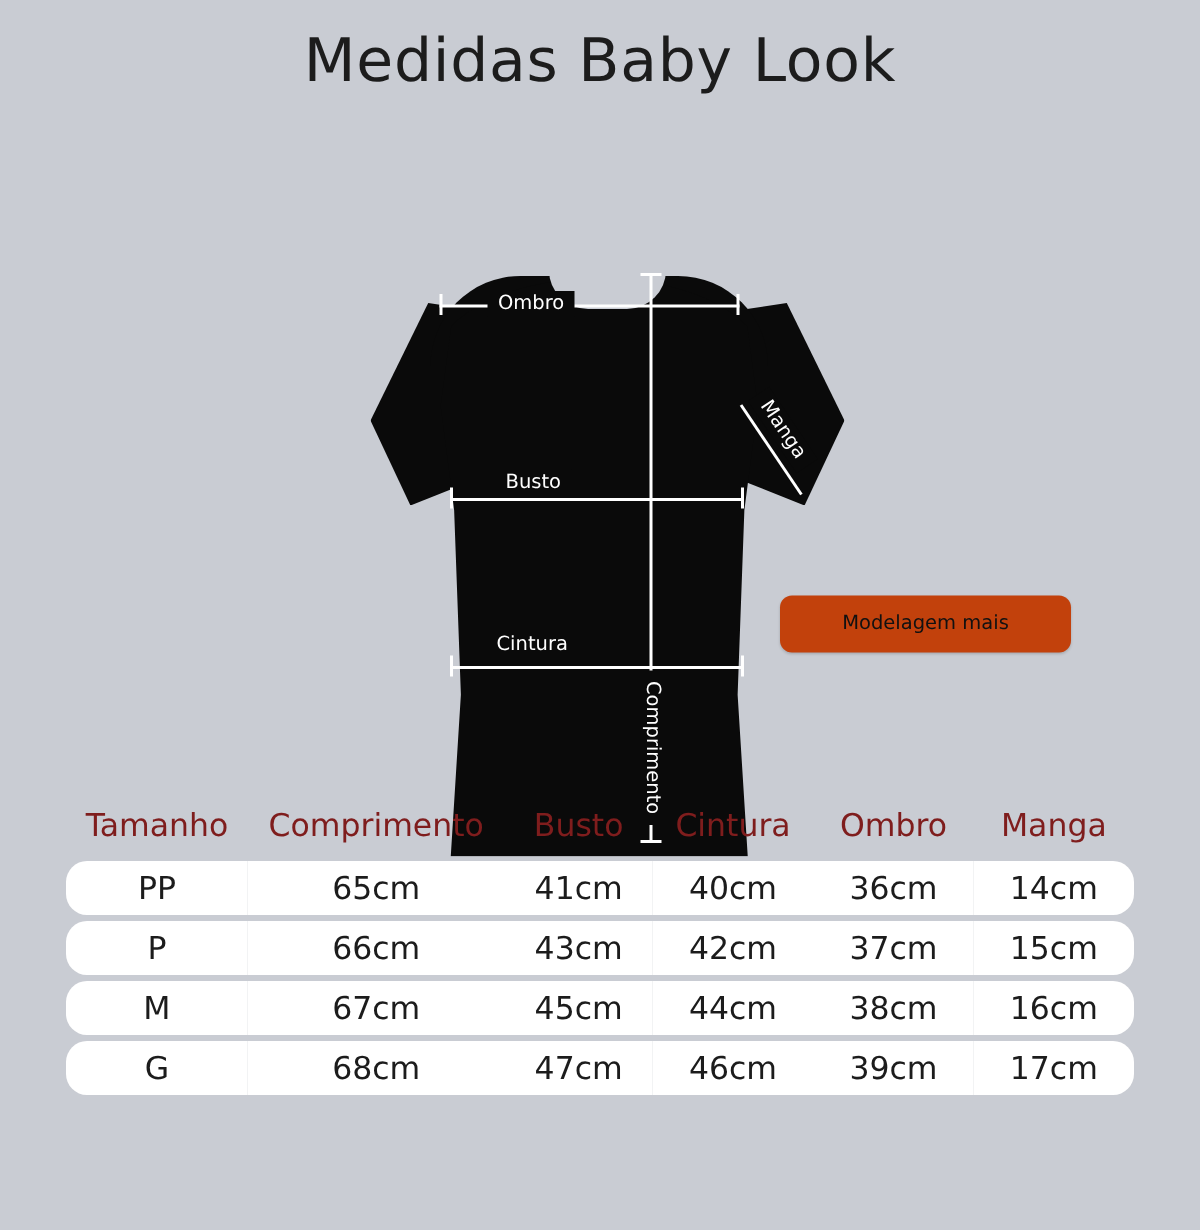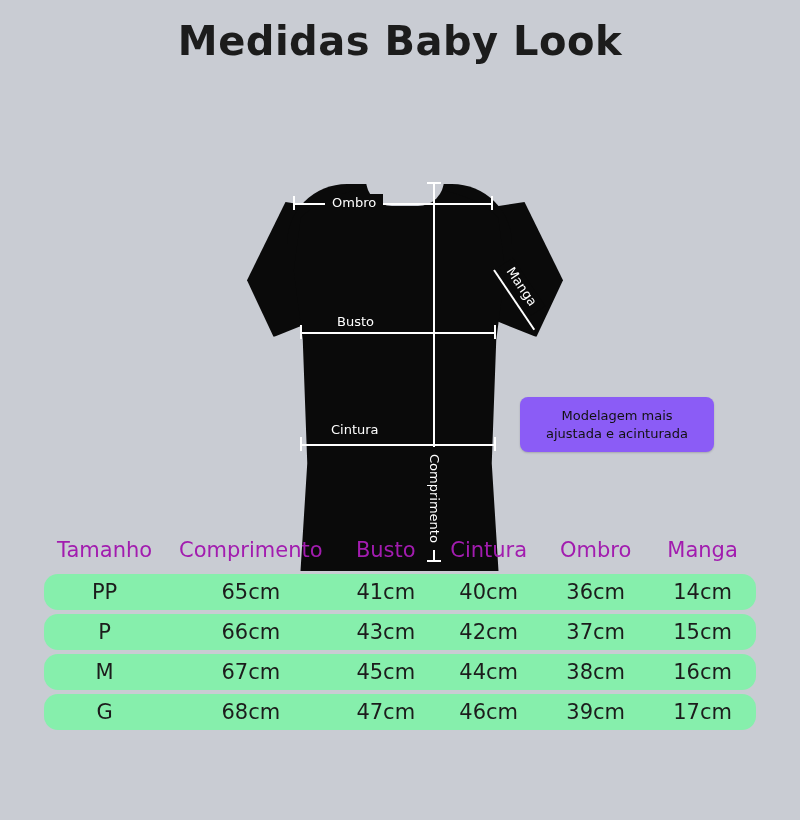--- a/index.html
+++ b/index.html
@@ -10,21 +10,21 @@
     width: 800px;
     height: 820px;
     background: #c9ccd3;
     font-family: "DejaVu Sans", sans-serif;
     overflow: hidden;
     position: relative;
   }
   .page-title {
     text-align: center;
     font-size: 40px;
-    font-weight: 700;
+    font-weight: 400;
     color: #1c1c1c;
     letter-spacing: 0.5px;
     margin: 18px 0 0 0;
     font-family: "DejaVu Sans", sans-serif;
   }
 
   
   .illustration {
     position: relative;
     width: 800px;
@@ -129,21 +129,21 @@
     transform: rotate(56deg);
     transform-origin: center center;
   }
 
   
   .note {
     position: absolute;
     left: 520px;
     top: 333px;
     width: 178px;
-    background: #8b5cf6;
+    background: #c2410c;
     border-radius: 8px;
     padding: 10px 8px;
     text-align: center;
     font-size: 13px;
     line-height: 1.35;
     color: #111;
     box-shadow: 0 1px 2px rgba(0,0,0,0.18);
   }
 
   
@@ -159,24 +159,24 @@
     border-collapse: separate;
     border-spacing: 0 4px;
     font-size: 20px;
     color: #1c1c1c;
   }
   table.size-table th {
     font-weight: 400;
     font-size: 21px;
     padding: 4px 2px 8px 2px;
     text-align: center;
-    color: #a21caf;
+    color: #7f1d1d;
   }
   table.size-table td {
-    background: #86efac;
+    background: #ffffff;
     text-align: center;
     padding: 6px 2px;
     font-size: 21px;
     color: #1c1c1c;
   }
   table.size-table tr td:first-child {
     border-radius: 14px 0 0 14px;
   }
   table.size-table tr td:last-child {
     border-radius: 0 14px 14px 0;
@@ -221,21 +221,20 @@
   <div class="mline v" style="left:433px; top:118px; height:380px;"></div>
   <div class="cap h" style="left:427px; top:118px;"></div>
   <div class="cap h" style="left:427px; top:496px;"></div>
   <div class="mlabel vert" style="left:426px; top:383px;">Comprimento</div>
 
   <div class="mline h" style="left:494px; top:205px; width:72px; transform: rotate(56deg); transform-origin: left center;"></div>
   <div class="mlabel rot" style="left:493px; top:214px;">Manga</div>
 
   <div class="note">
     <div>Modelagem mais</div>
-    <div>ajustada e acinturada</div>
   </div>
 </div>
 
 <div class="table-wrap">
   <table class="size-table">
     <thead>
       <tr>
         <th class="col-size">Tamanho</th>
         <th class="col-comp">Comprimento</th>
         <th class="col-busto">Busto</th>

